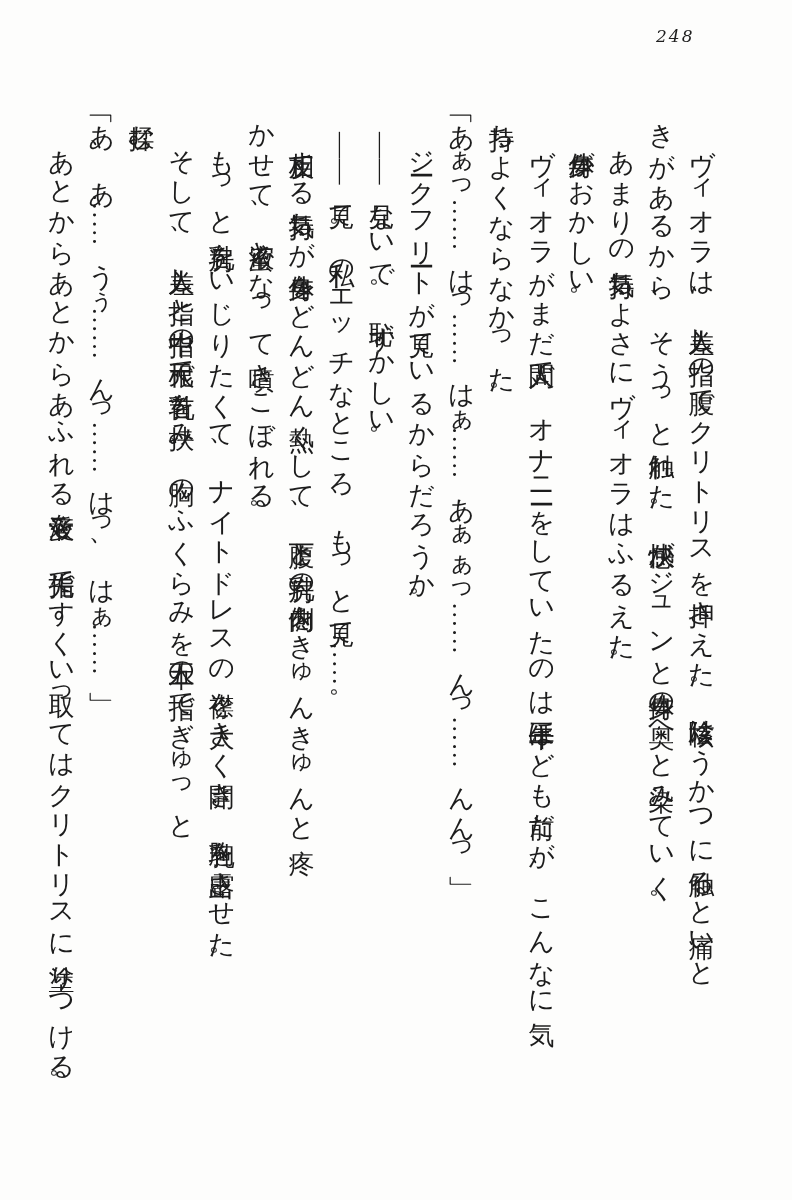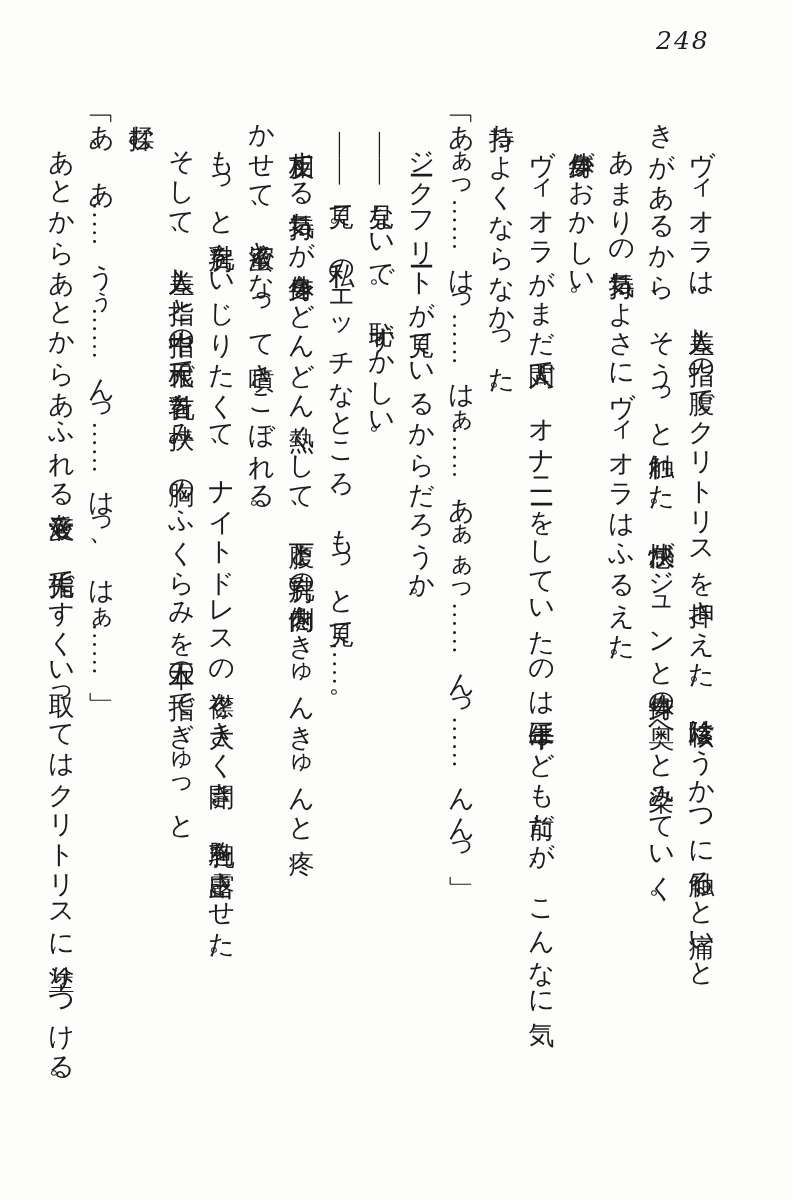--- a/index.html
+++ b/index.html
@@ -14,21 +14,21 @@
     background: #fdfdfc;
     overflow: hidden;
     font-family: "Liberation Serif", "DejaVu Serif", serif;
   }
   .page-number {
     position: absolute;
     top: 26px;
     left: 656px;
     font-family: "DejaVu Serif", serif;
     font-style: italic;
-    font-size: 25px;
+    font-size: 17px;
     letter-spacing: 2px;
     color: #1f1f1f;
   }
   .text-block {
     position: absolute;
     top: 106px;
     right: 71px;
     height: 1044px;
     writing-mode: vertical-rl;
     text-orientation: mixed;

